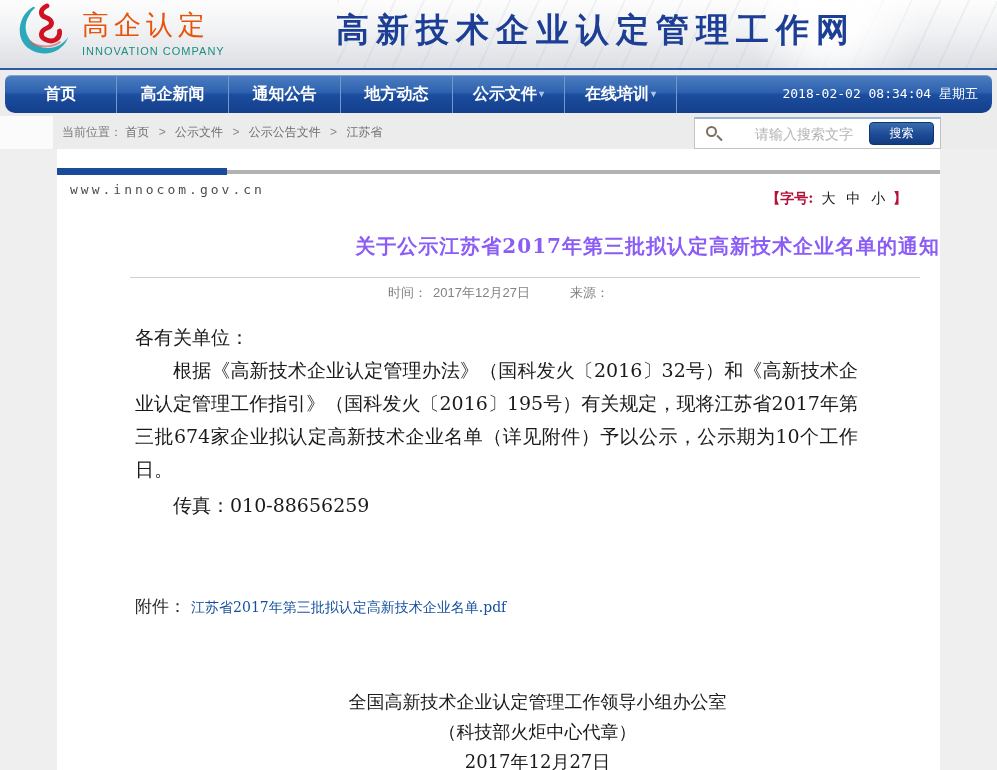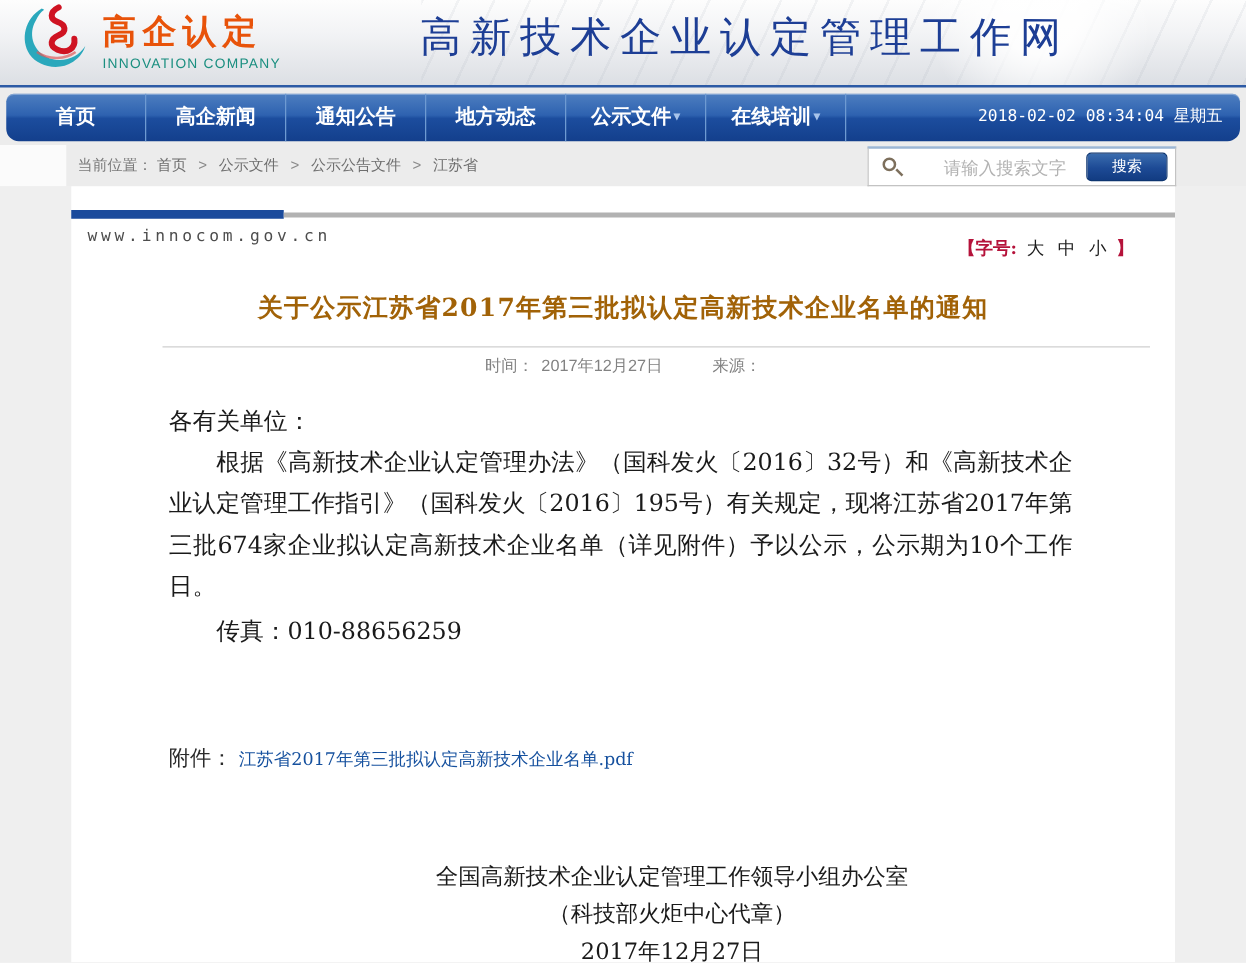--- a/index.html
+++ b/index.html
@@ -10,23 +10,23 @@
   .header { position:absolute; top:0; left:0; width:997px; height:68px;
     background:linear-gradient(180deg,#fdfdfd 0%, #f2f3f5 40%, #dcdfe4 100%); }
   .header::after { content:''; position:absolute; right:0; top:0; width:660px; height:68px;
     background:
       radial-gradient(circle at 75% 20%, rgba(255,255,255,.9) 0 6%, rgba(255,255,255,0) 18%),
       repeating-linear-gradient(115deg, rgba(160,168,180,.12) 0 2px, rgba(255,255,255,0) 2px 26px);
     pointer-events:none; }
   .logo { position:absolute; left:14px; top:3px; display:flex; align-items:center; cursor:pointer; }
   .logo svg { width:62px; height:58px; }
   .logo-text { margin-left:6px; }
-  .logo-cn { font-size:27px; font-weight:bold; color:#e8530a; letter-spacing:5px; font-family:"Liberation Sans",sans-serif; }
+  .logo-cn { font-size:27px; font-weight:normal; color:#e8530a; letter-spacing:5px; font-family:"Liberation Sans",sans-serif; }
   .logo-en { font-size:11px; font-weight:normal; color:#1b8f80; letter-spacing:1px; margin-top:2px; }
-  .site-title { position:absolute; left:336px; top:8px; font-size:33px; font-weight:normal;
+  .site-title { position:absolute; left:336px; top:8px; font-size:33px; font-weight:bold;
     color:#1d3e95; letter-spacing:7px; font-family:"Liberation Sans",sans-serif; z-index:2;}
   .header-line { position:absolute; top:68px; left:0; width:997px; height:2px; background:#2c5aa5; }
 
   
   .navbar { position:absolute; top:75px; left:5px; width:987px; height:38px;
     border-radius:6px 6px 10px 10px;
     background:linear-gradient(180deg,#4d7ec0 0%, #2e62b0 45%, #1c4d9e 52%, #133f8c 100%);
     display:flex; align-items:stretch; box-shadow: inset 0 1px 0 rgba(255,255,255,.3); z-index:3; }
   .nav-item { width:112px; text-align:center; color:#fff; font-weight:bold; font-size:16px;
     line-height:38px; border-right:1px solid #6e9ad2; cursor:pointer; white-space:nowrap; }
@@ -67,22 +67,22 @@
   .rule-gray { flex:1; height:4px; background:#b2b2b2; }
 
   .domain-text { position:absolute; top:33px; left:13px; font-family:"DejaVu Sans Mono",monospace;
     font-size:13px; letter-spacing:3px; color:#4d4d4d; }
 
   .fontsize { position:absolute; top:41px; right:33px; font-size:14px; font-weight:bold;
     font-family:"DejaVu Serif",serif; }
   .fontsize .red { color:#b5123a; }
   .fontsize .opt { color:#1a1a1a; margin:0 3px; cursor:pointer; font-weight:normal; }
 
-  .art-title { position:absolute; top:84px; left:0; width:100%; text-align:center;
-    color:#a16207; font-size:20px; font-weight:bold; font-family:"DejaVu Serif",serif; letter-spacing:1px; }
+  .art-title { position:absolute; top:84px; left:0; width:100%; text-align:right;
+    color:#8b5cf6; font-size:20px; font-weight:bold; font-family:"DejaVu Serif",serif; letter-spacing:1px; }
 
   .meta-rule { position:absolute; top:128px; left:73px; right:20px; border-top:1px solid #d0d0d0; }
   .art-meta { position:absolute; top:135px; left:0; width:100%; text-align:center;
     font-size:13px; color:#828282; font-family:"Liberation Sans",sans-serif; }
   .art-meta .gap { display:inline-block; width:40px; }
   .art-meta .gap2 { display:inline-block; width:6px; }
 
   .art-body { position:absolute; top:172px; left:78px; right:82px;
     font-family:"DejaVu Serif",serif; font-size:19px; line-height:33px; color:#1a1a1a;
     text-align:justify; }

